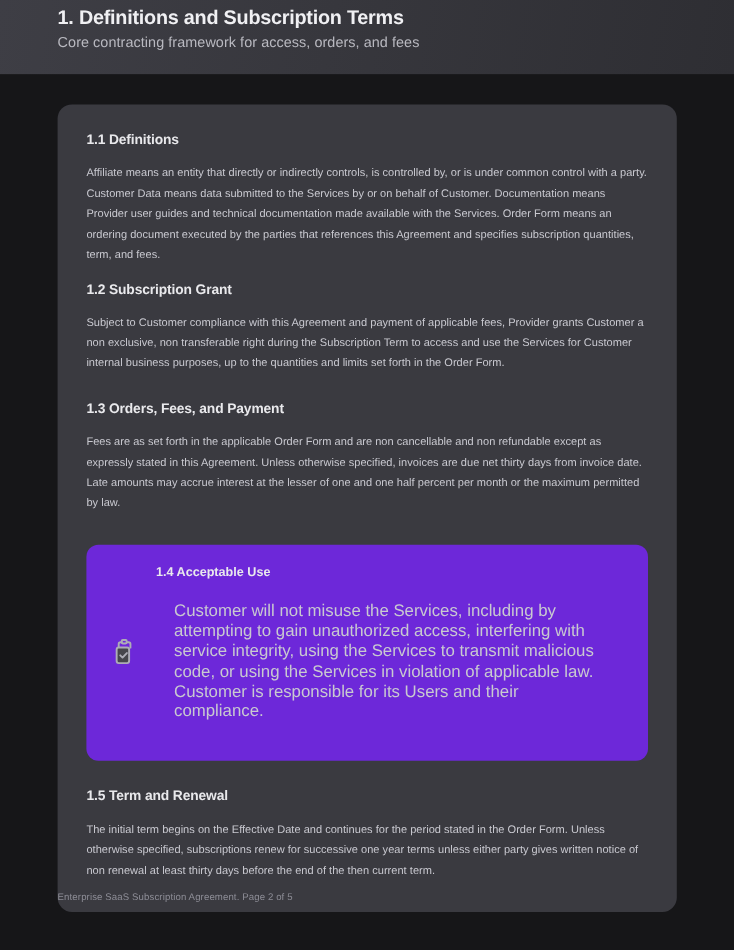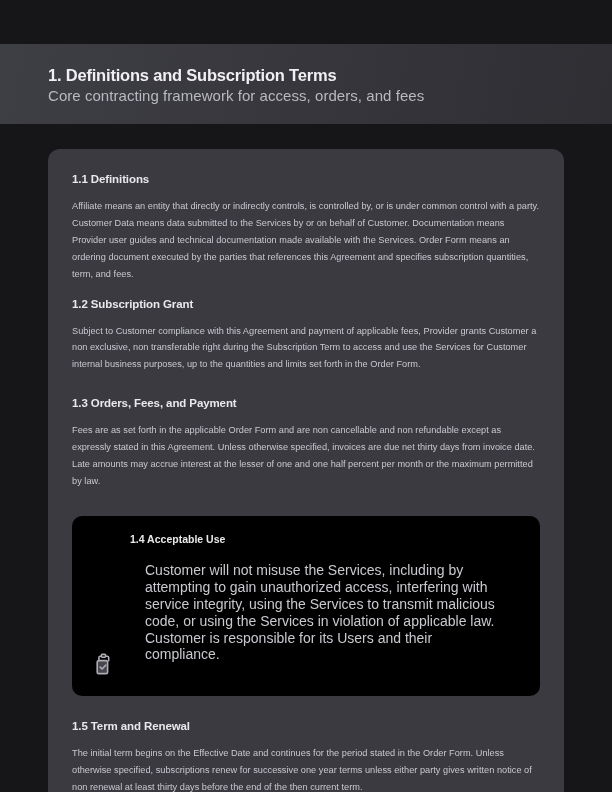--- a/index.html
+++ b/index.html
@@ -10,37 +10,36 @@
     width: 612px;
     height: 792px;
     background: #161618;
     font-family: "Liberation Sans", sans-serif;
     overflow: hidden;
   }
 
   
   .header {
     width: 612px;
-    height: 80px;
+    height: 62px;
     background: linear-gradient(100deg, #3e3e45 0%, #37373d 45%, #2e2e33 100%);
     box-sizing: border-box;
-    padding: 20px 0 0 48px;
-    margin-top: 44px;
+    padding: 4px 0 0 48px;
   }
   .header-title {
     font-size: 16.5px;
     font-weight: bold;
     color: #f0f0f3;
     letter-spacing: -0.2px;
     line-height: 22px;
     margin: 0 0 3px 0;
     font-stretch: condensed;
   }
   .header-subtitle {
-    font-size: 15px;
+    font-size: 12px;
     color: #b9b9c0;
     line-height: 13px;
     margin: 0;
     letter-spacing: 0.05px;
   }
 
   
   .canvas {
     position: relative;
     width: 612px;
@@ -80,26 +79,26 @@
     font-size: 9.2px;
     color: #c9c9d0;
     line-height: 16.9px;
     margin: 0;
     letter-spacing: 0.02px;
   }
 
   
   .callout {
     margin: 26px 0 0 0;
-    background: #000000;
+    background: #6d28d9;
     border-radius: 10px;
     padding: 16px 18px 18px 18px;
     display: flex;
     gap: 14px;
-    align-items: flex-end;
+    align-items: center;
   }
   .callout-icon {
     flex: 0 0 auto;
     width: 26px;
     height: 26px;
     margin-top: 2px;
   }
   .callout-icon svg {
     display: block;
   }

